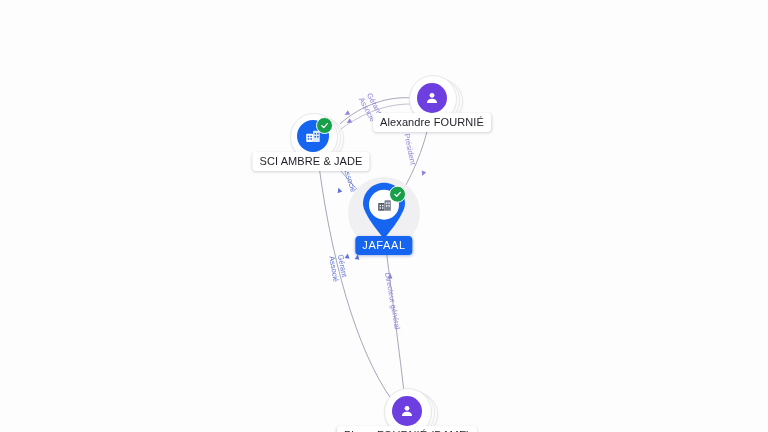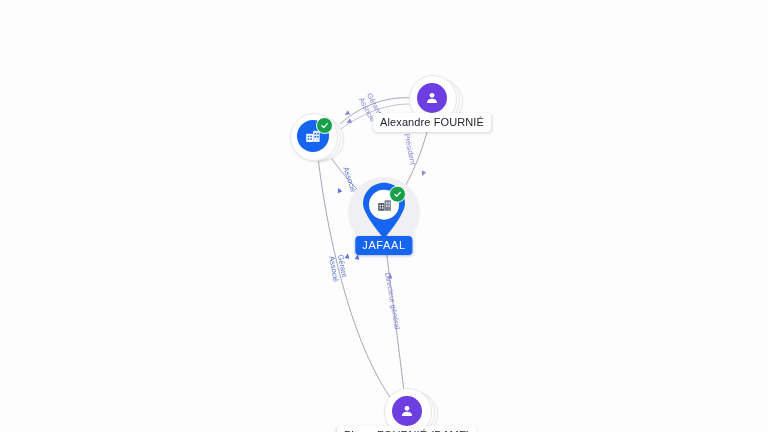--- a/index.html
+++ b/index.html
@@ -263,20 +263,21 @@
           <rect x="17.5" y="12" width="2" height="2" fill="#1565f0"></rect>
         </svg>
         <div class="verified-badge">
           <svg width="9" height="9" viewBox="0 0 24 24" aria-hidden="true">
             <path d="M5 12.5 L10 17.5 L19.5 7" stroke="#ffffff" stroke-width="3.4" fill="none" stroke-linecap="round" stroke-linejoin="round"></path>
           </svg>
         </div>
       </div>
     </div>
   </div>
+  <div class="node-label" style="left:311px; top:152px;">SCI AMBRE &amp; JADE</div>
 
   <div class="node" style="left:432px; top:98px;">
     <div class="node-hit" style="width:52px;height:52px;">
       <div class="stack">
         <span class="s3"></span>
           <span class="s2"></span>
           <span class="s1"></span>
       </div>
       <div class="avatar-circle">
         <svg width="16" height="16" viewBox="0 0 24 24" aria-hidden="true">

